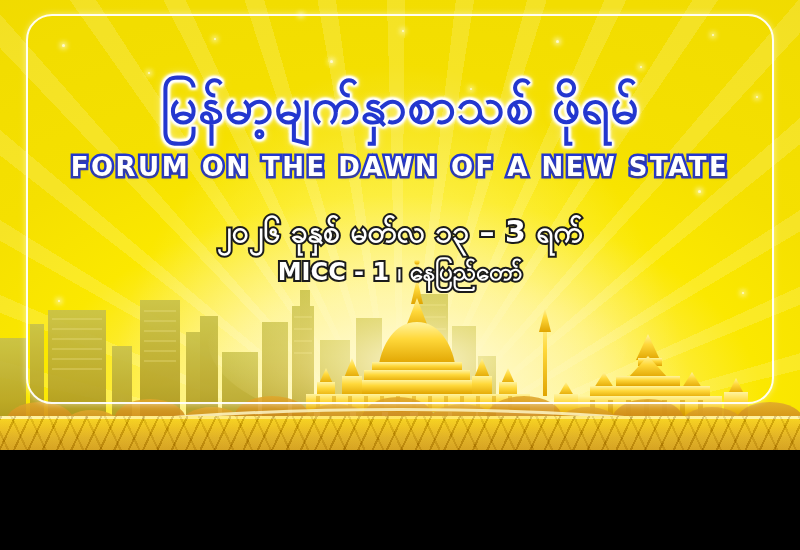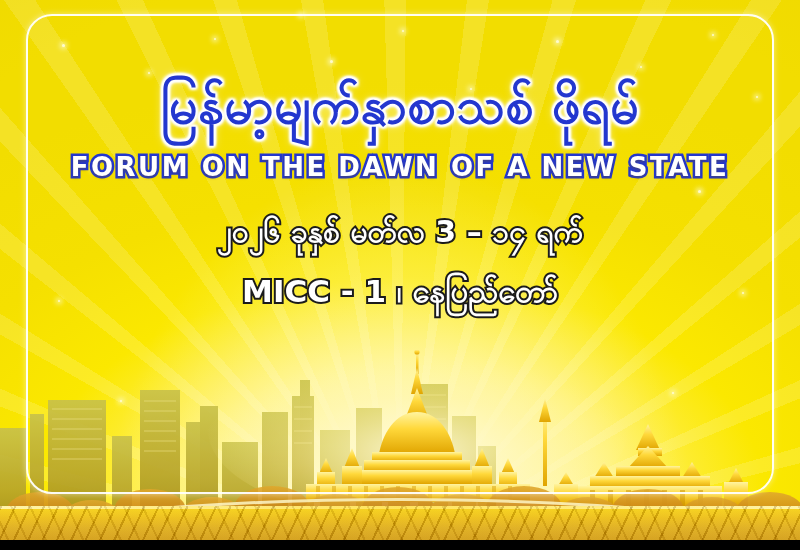--- a/index.html
+++ b/index.html
@@ -6,21 +6,21 @@
 
   html,body{
     width:800px; height:550px;
     overflow:hidden;
     background:#000;
     font-family:"Liberation Sans", sans-serif;
   }
 
   #banner{
     position:relative;
-    width:800px; height:540px;
+    width:800px; height:450px;
     overflow:hidden;
     background:
       radial-gradient(ellipse 700px 420px at 50% 92%, #fffde0 0%, #fff7a8 16%, #ffef55 34%, #fbe800 52%, #f5e000 72%, #f2dd00 100%);
   }
 
   
   .rays{
     position:absolute; inset:0;
     background:
       repeating-conic-gradient(from 182deg at 50% 104%,
@@ -124,21 +124,21 @@
 
   .line-date, .line-venue{
     font-family:"DejaVu Sans", sans-serif;
     font-weight:700;
     color:#ffffff;
     -webkit-text-stroke:4px #1b1b1b;
     paint-order:stroke fill;
     line-height:1.3;
   }
   .line-date{ margin-top:30px; font-size:30px; }
-  .line-venue{ margin-top:20px; font-size:31px; }
+  .line-venue{ margin-top:6px; font-size:24px; }
 </style>
 </head>
 <body>
 
 <div id="banner">
 
   <div class="rays"></div>
   <div class="glow-core"></div>
   <div class="vignette"></div>
   <div class="sparkles" id="sparkles">
@@ -333,18 +333,18 @@
   </div>
 
   <div class="frame"></div>
 
   <div class="content">
     <div class="line-my-title">မြန်မာ့မျက်နှာစာသစ် ဖိုရမ်</div>
 
     <div class="line-en-title">FORUM ON THE DAWN OF A NEW STATE</div>
 
 
-    <div class="line-date">၂၀၂၆ ခုနှစ် မတ်လ 3 – ၁၄ ရက်</div>
+    <div class="line-date">၂၀၂၆ ခုနှစ် မတ်လ ၁၃ – 3 ရက်</div>
 
     <div class="line-venue">MICC - 1 ၊ နေပြည်တော်</div>
   </div>
 
 </div>
 
 </body></html>

